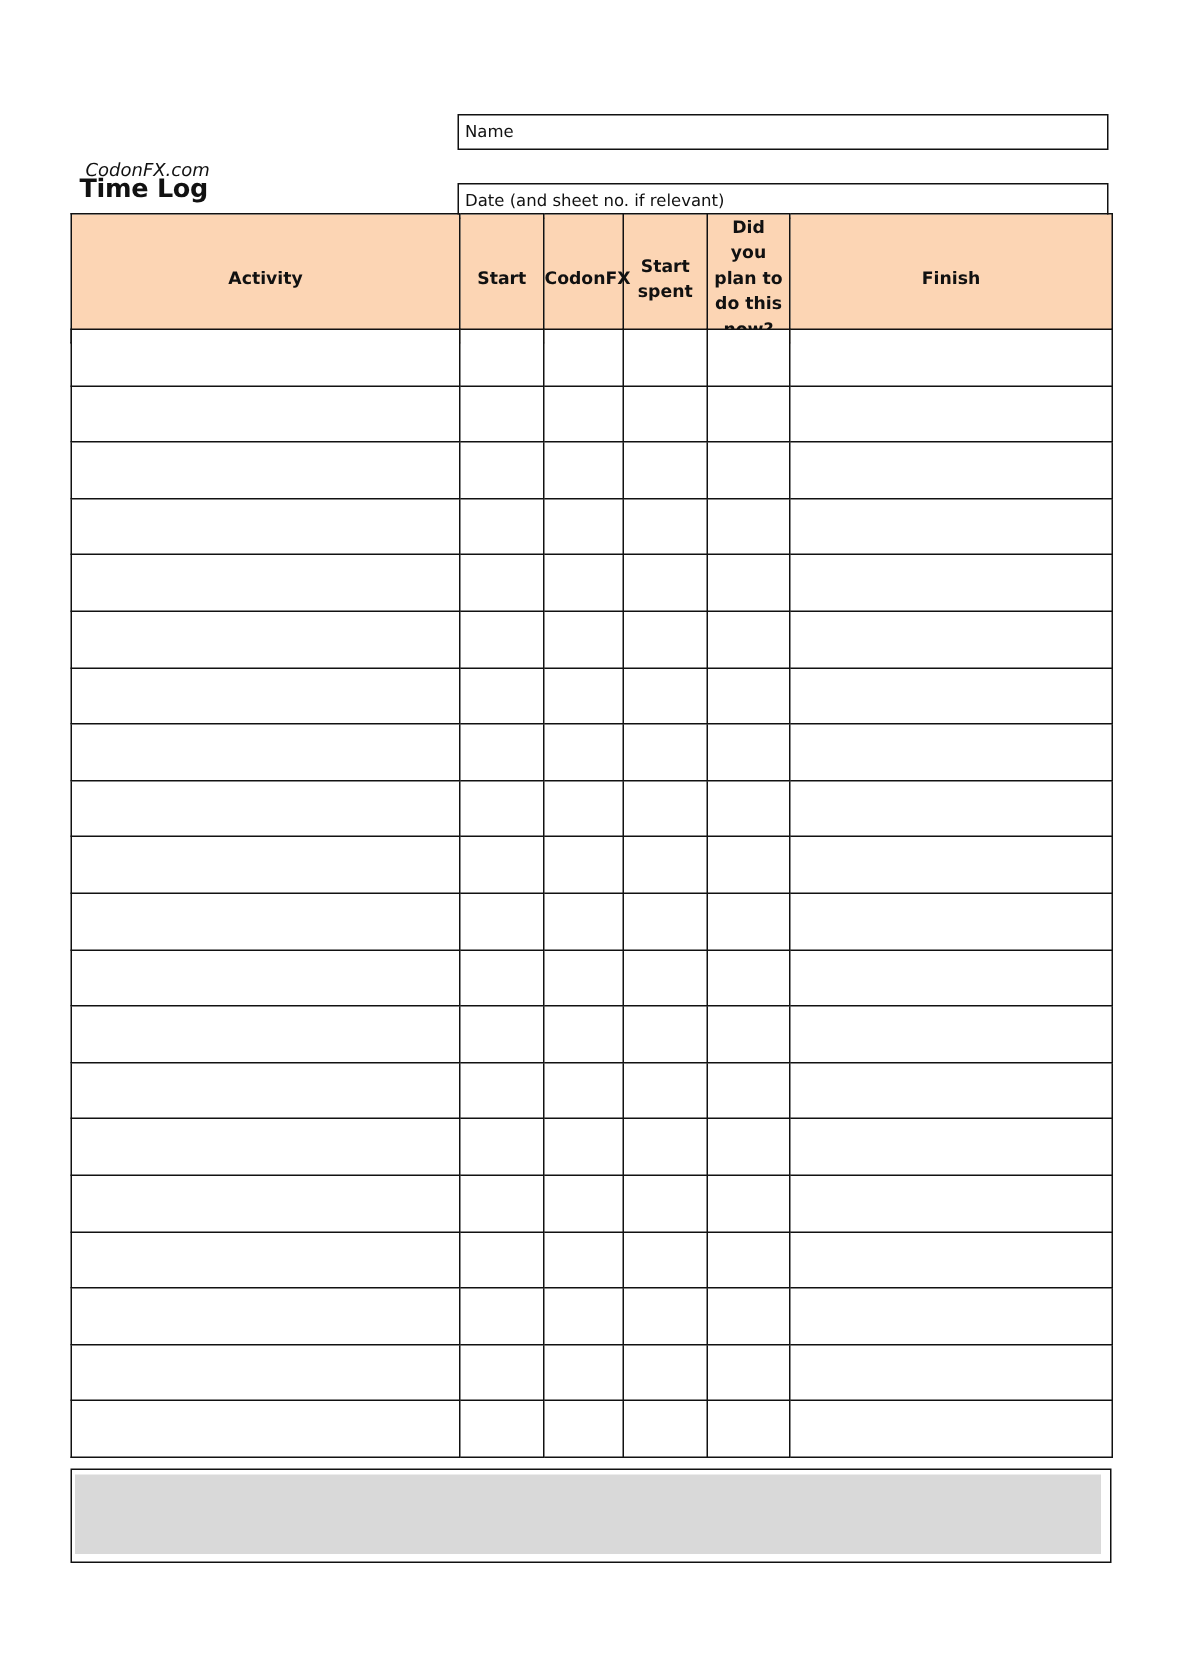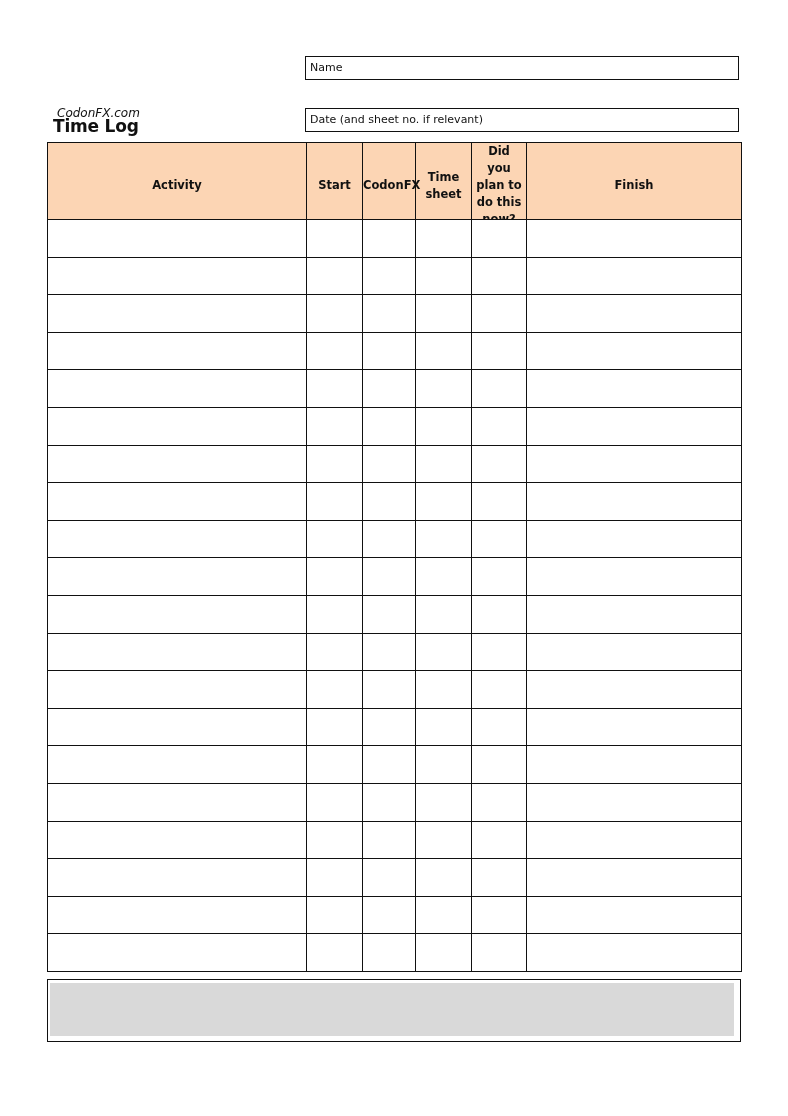--- a/index.html
+++ b/index.html
@@ -1,21 +1,21 @@
 <!DOCTYPE html>
 <html><head>
 <meta charset="utf-8">
 <style>
   html, body { margin: 0; padding: 0; background: #ffffff; }
   body { width: 788px; height: 1116px; position: relative; font-family: "DejaVu Sans", "Liberation Sans", sans-serif; color: #111; }
   .title { position: absolute; left: 53px; top: 72px; font-size: 17px; font-weight: bold; letter-spacing: -0.2px; margin-top: 44px; }
   .subtitle { position: absolute; left: 57px; top: 106px; font-size: 12px; font-style: italic; }
   .field { position: absolute; left: 305px; width: 434px; height: 24px; border: 1.5px solid #111; box-sizing: border-box; font-size: 11px; line-height: 21px; padding-left: 4px; background: #fff; }
-  .field.name { top: 56px; }
-  .field.date { top: 108px; }
+  .field.name { top: 76px; }
+  .field.date { top: 122px; }
   table { border-collapse: collapse; position: absolute; left: 47px; table-layout: fixed; }
   table td, table th { border: 1.5px solid #111; padding: 0; box-sizing: border-box; }
   .head { top: 142px; width: 694px; }
   .head th { background: #fcd5b4; height: 70px; font-size: 11.5px; font-weight: bold; text-align: center; vertical-align: middle; line-height: 17px; }
   .body { top: 219px; width: 694px; }
   .body td { height: 37.6px; background: #fff; }
   .footer-box { position: absolute; left: 47px; top: 979px; width: 694px; height: 63px; border-top: 1.5px solid #111; border-bottom: 1.5px solid #111; border-left: 1.5px solid #111; border-right: 1.5px solid #111; box-sizing: border-box; background: #fff; }
   .footer-fill { position: absolute; left: 2px; top: 3px; right: 6px; bottom: 5px; background: #d9d9d9; }
 </style>
 </head>
@@ -35,21 +35,21 @@
       <col style="width:56px">
       <col style="width:55px">
       <col style="width:215px">
   </colgroup>
   <tbody>
       <tr>
     <th>Activity</th>
     <th>Start</th>
     <th>CodonFX</th>
     <th>
-          <span style="display:block;width:40px;margin:0 auto;">Time sheet</span>
+          <span style="display:block;width:40px;margin:0 auto;">Start spent</span>
         </th>
     <th>
           <span style="display:block;width:48px;margin:0 auto;">Did you plan to do this now?</span>
         </th>
     <th>Finish</th>
   </tr>
 </tbody>
   </table>
 
 <table class="body">

